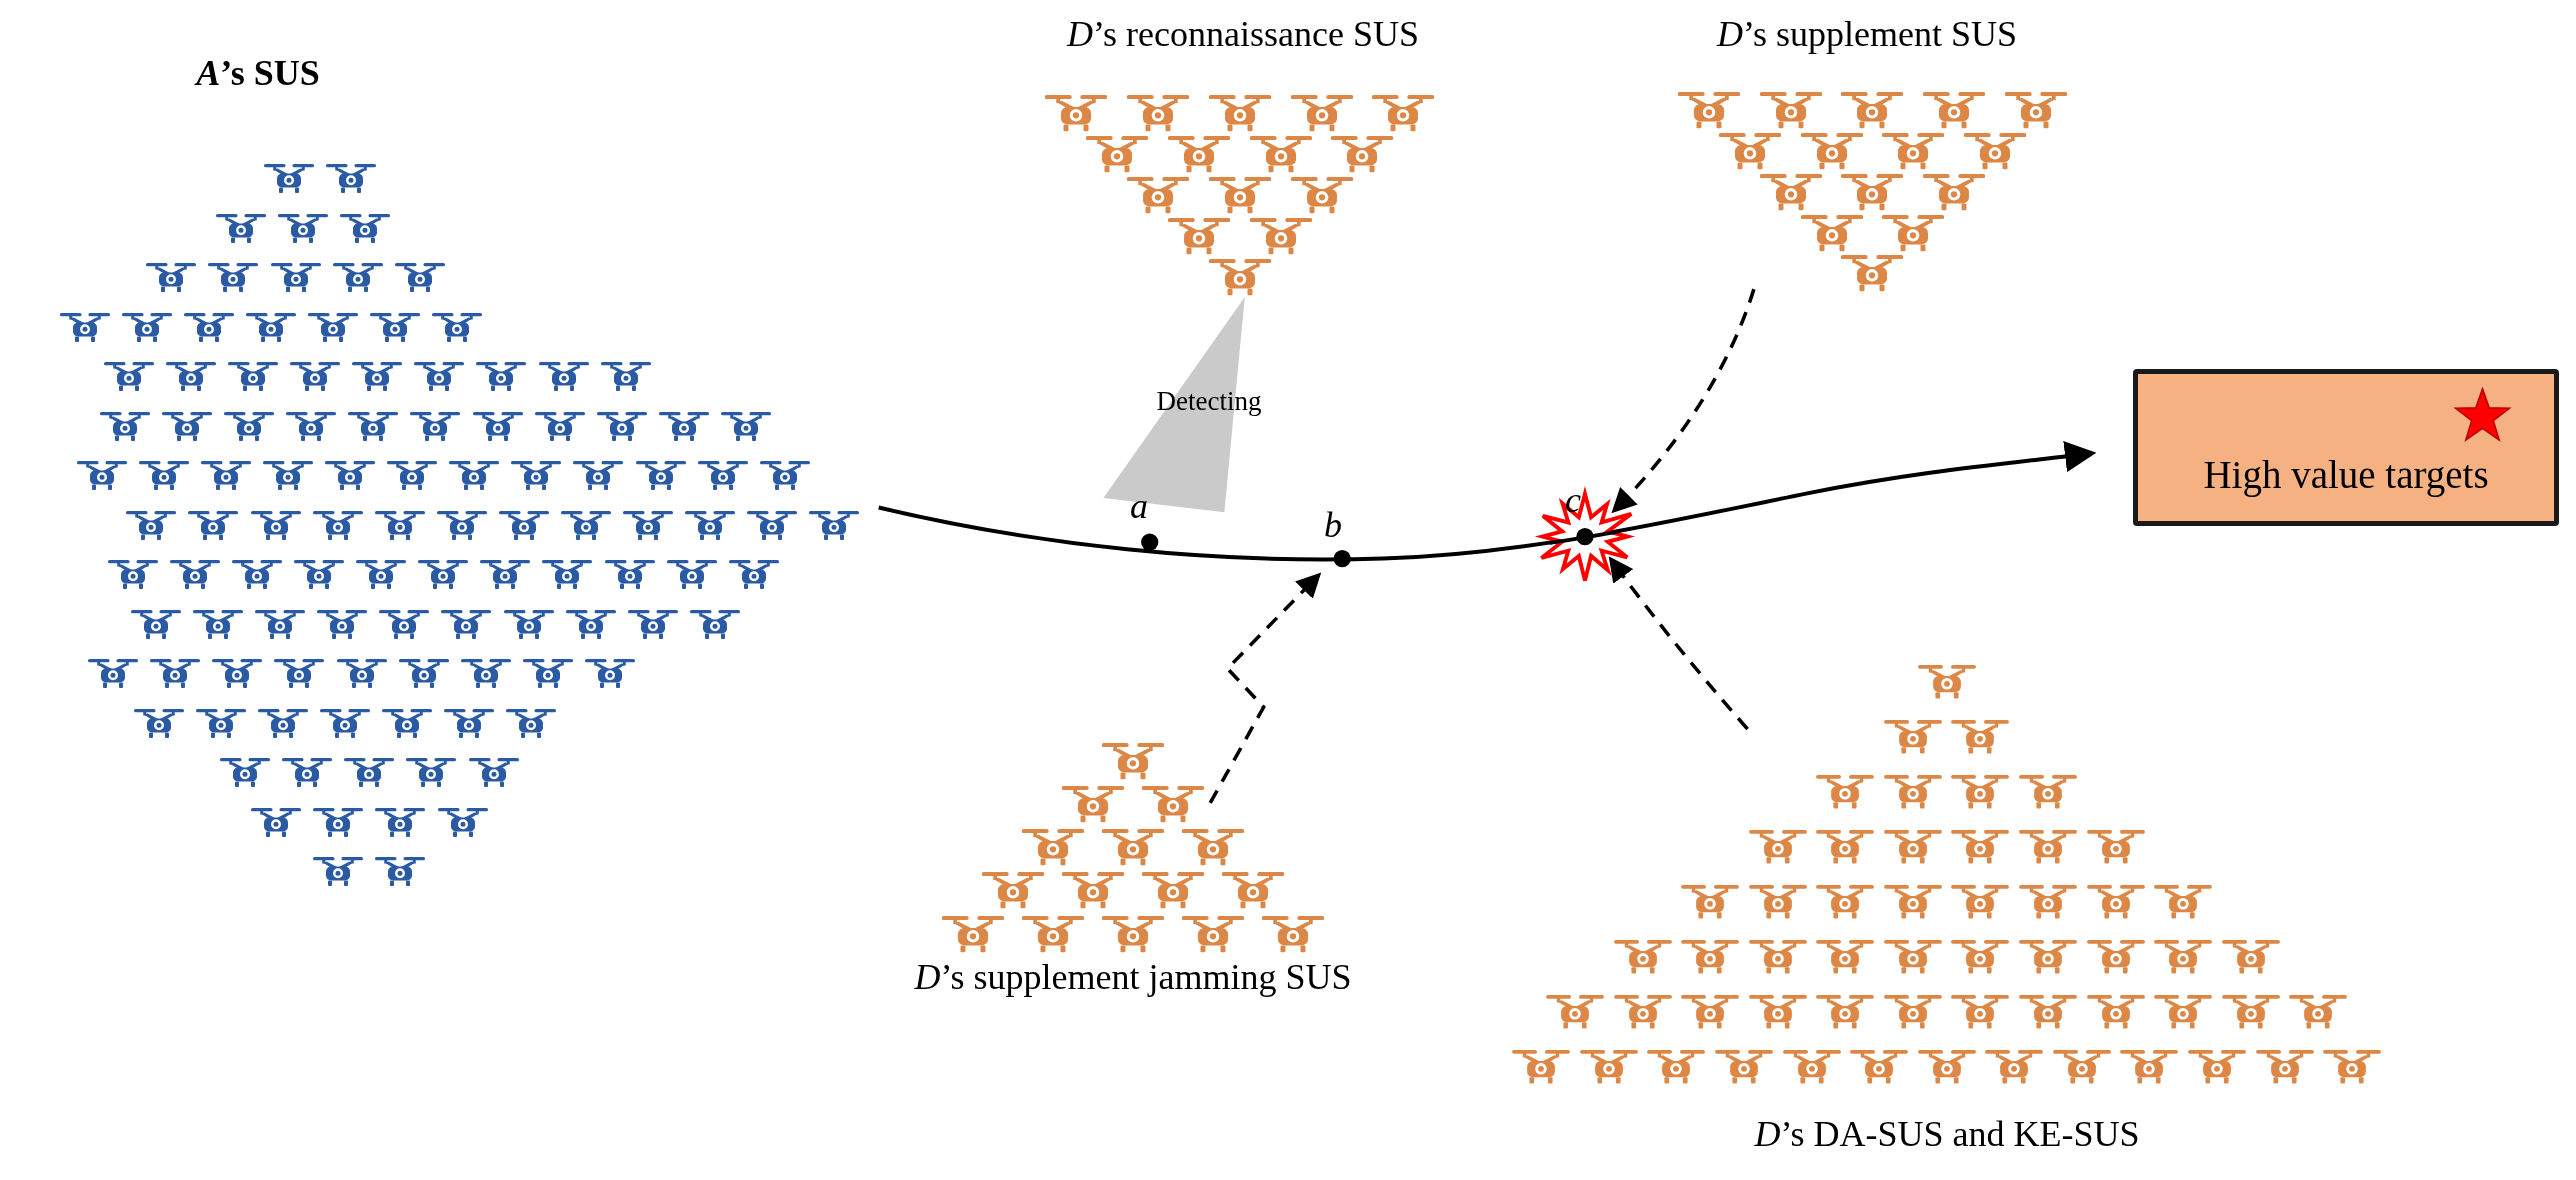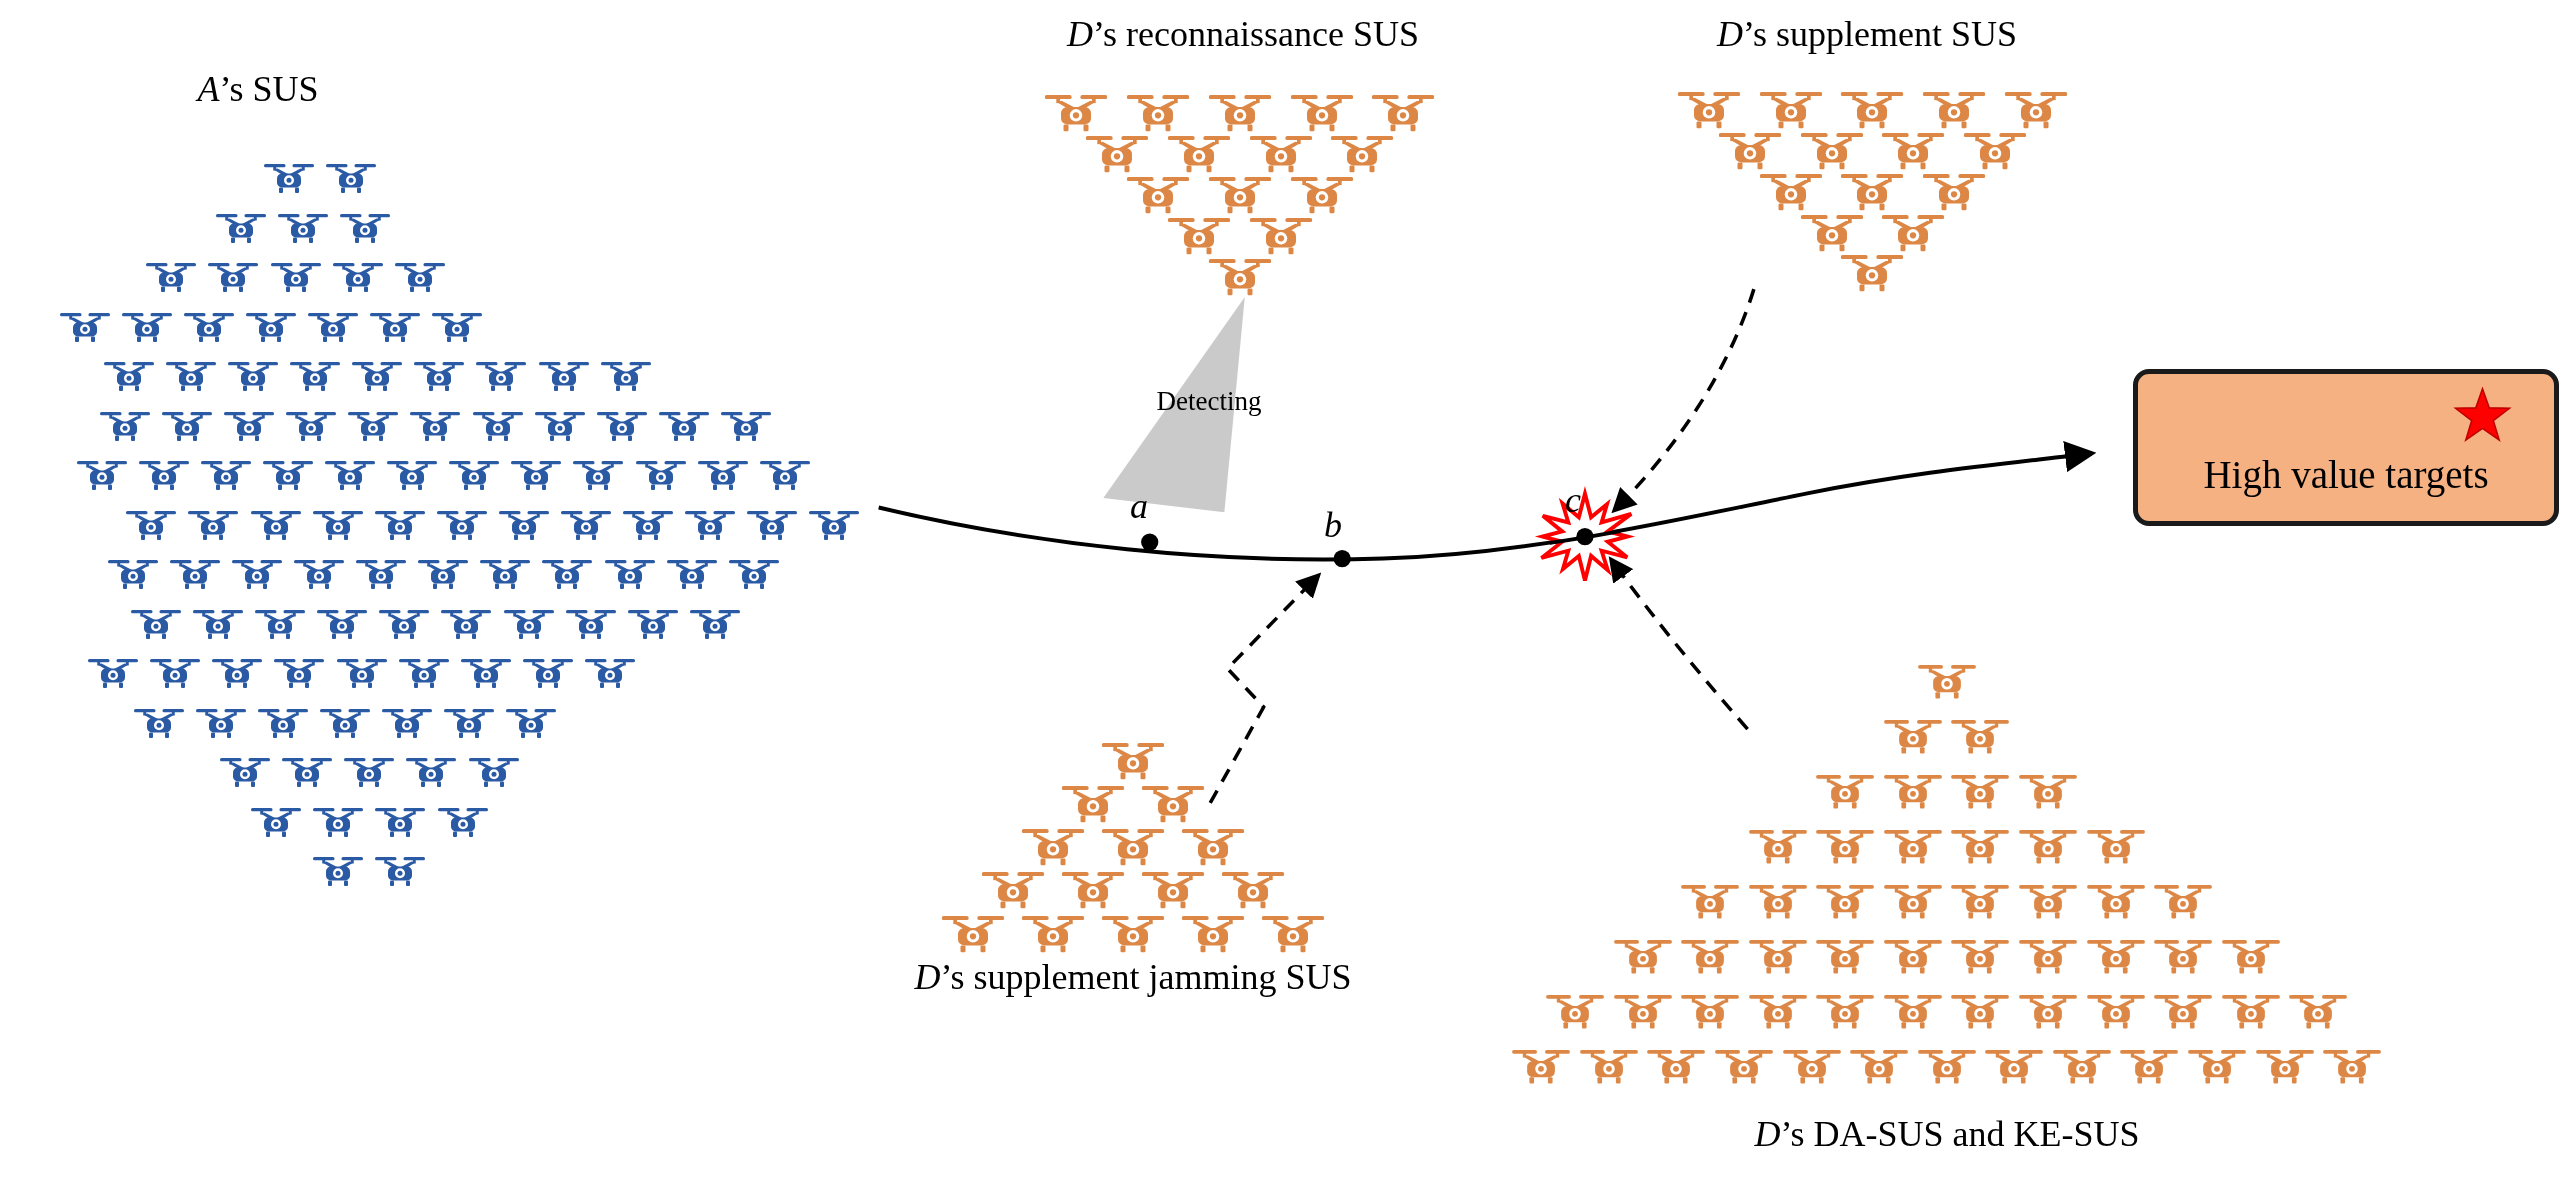--- a/index.html
+++ b/index.html
@@ -30,21 +30,21 @@
     font-size:36px;
     line-height:1.1;
     color:#000;
   }
   #overlay{position:absolute;left:0;top:0;}
   #hvt-box{
     position:absolute;
     left:2133px;top:369px;
     width:426px;height:157px;
     border:5.5px solid #1a1a1a;
-    border-radius:16px;
+    border-radius:4px;
     box-sizing:border-box;
     background:#F6B183;
   }
   #hvt-star{position:absolute;left:313px;top:12.6px;}
   #hvt-text{
     position:absolute;left:0;right:0;top:80px;
     text-align:center;
     font-size:39px;
     line-height:1.1;
   }
@@ -736,21 +736,21 @@
 
     <polygon id="burst" fill="#ffffff" stroke="#FF0000" stroke-width="5" stroke-linejoin="miter" points="2017.0,628.6 2024.8,658.4 2045.0,641.8 2038.2,665.0 2075.9,654.1 2046.0,676.4 2071.0,683.0 2046.0,689.6 2070.7,709.4 2038.2,701.0 2046.0,725.7 2024.8,707.6 2017.0,739.1 2009.2,707.6 1989.0,724.2 1995.8,701.0 1961.6,710.2 1988.0,689.6 1963.0,683.0 1988.0,676.4 1963.3,656.6 1995.8,665.0 1988.5,641.0 2009.2,658.4"></polygon>
 
     <path id="traj-stub" d="M1972 691 C 2000 687 2035 681 2062 676" fill="none" stroke="#000000" stroke-width="5"></path>
 
     <circle id="dot-a" cx="1463" cy="690" r="11" fill="#000000"></circle>
     <circle id="dot-b" cx="1708" cy="711" r="11" fill="#000000"></circle>
     <circle id="dot-c" cx="2017" cy="683" r="11" fill="#000000"></circle>
   </svg>
 
-  <div class="label" style="left:258px;top:68px;">
+  <div class="label" style="left:258px;top:52px;font-weight:bold;">
     <span class="it">A</span><span>’s SUS</span>
   </div>
 
   <div class="label" style="left:1243px;top:12.6px;">
     <span class="it">D</span><span>’s reconnaissance SUS</span>
   </div>
 
   <div class="label" style="left:1867px;top:12.6px;">
     <span class="it">D</span><span>’s supplement SUS</span>
   </div>

